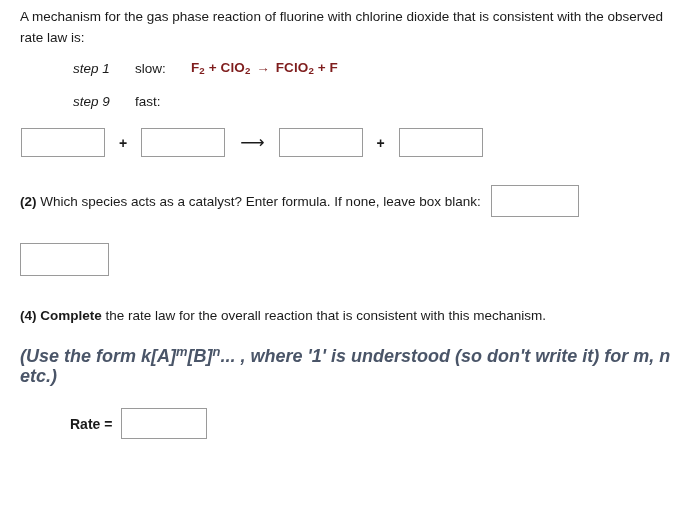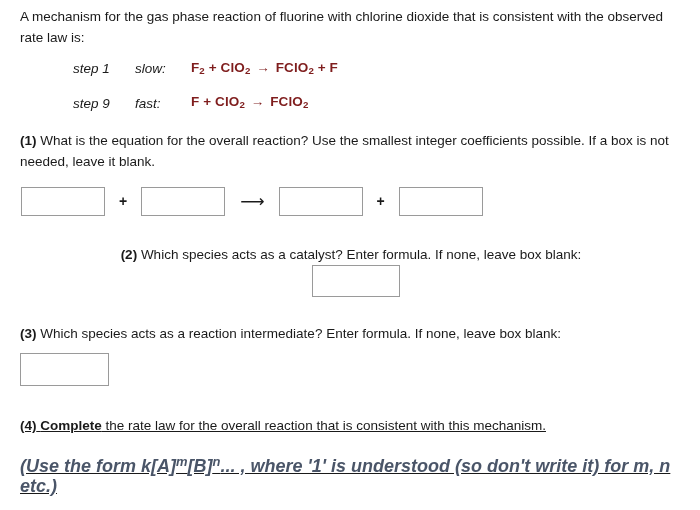--- a/index.html
+++ b/index.html
@@ -41,21 +41,20 @@
     margin-bottom: 18px;
     font-size: 13.5px;
   }
   .step-label {
     font-style: italic;
     width: 62px;
     flex: 0 0 62px;
     color: #1a1a1a;
   }
   .step-rate {
-    font-style: italic;
     width: 56px;
     flex: 0 0 56px;
     color: #1a1a1a;
   }
   .step-eq {
     font-weight: bold;
     letter-spacing: 0.1px;
     color: #7f1d1d;
   }
   .step-eq sub {
@@ -112,39 +111,38 @@
     letter-spacing: -1px;
     user-select: none;
     line-height: 1;
   }
 
   
   .q2-block {
     margin-top: 28px;
     display: flex;
     align-items: center;
-    flex-direction: column;
   }
   .q2-block .abox {
     width: 88px;
     height: 32px;
     margin-left: 10px;
   }
 
   
   .q3-block { margin-top: 26px; }
   .q3-block .abox {
     width: 89px;
     height: 33px;
     margin-top: 9px;
     display: block;
   }
 
   
-  .q4-block { margin-top: 29px; text-decoration: underline; }
+  .q4-block { margin-top: 29px; }
   .hint {
     font-size: 18px;
     font-style: italic;
     font-weight: bold;
     color: #4a5568;
     margin-top: 16px;
     line-height: 20px;
   }
   .hint sup {
     font-size: 0.72em;
@@ -178,46 +176,43 @@
 
     <div class="step-row">
       <span class="step-label">step 1</span>
       <span class="step-rate">slow:</span>
       <span class="step-eq"><span>F</span><sub>2</sub> <span>+</span> <span>ClO</span><sub>2</sub> <span class="arrow-g">→</span> <span>FClO</span><sub>2</sub> <span>+</span> <span>F</span></span>
     </div>
 
     <div class="step-row">
       <span class="step-label">step 9</span>
       <span class="step-rate">fast:</span>
-      <span class="step-eq"><span>F</span> <span>+</span> <span>ClO</span><sub>2</sub> <span class="arrow-g">→</span> <span>FClO</span><sub>2</sub></span>
     </div>
 
   </div>
 
   <div class="q1-block">
-    <p class="q q1-text"><b>(1)</b><span> What is the equation for the overall reaction? Use the smallest integer coefficients possible. If a box is not needed, leave it blank.</span></p>
 
     <div class="eqrow">
       <input class="abox" type="text" value="" style="">
       <span class="plus">+</span>
       <input class="abox" type="text" value="" style="">
       <span class="longarrow">⟶</span>
       <input class="abox" type="text" value="" style="">
       <span class="plus">+</span>
       <input class="abox" type="text" value="" style="">
     </div>
   </div>
 
   <div class="q2-block">
     <span class="q"><b>(2)</b><span> Which species acts as a catalyst? Enter formula. If none, leave box blank:</span></span>
     <input class="abox" type="text" value="" style="">
   </div>
 
   <div class="q3-block">
-    <span class="q"><b>(3)</b><span> Which species acts as a reaction intermediate? Enter formula. If none, leave box blank:</span></span>
     <input class="abox" type="text" value="" style="">
   </div>
 
   <div class="q4-block">
     <p class="q"><b>(4)</b> <b>Complete</b><span> the rate law for the overall reaction that is consistent with this mechanism.</span></p>
 
     <p class="hint"><span>(Use the form k[A]</span><sup>m</sup><span>[B]</span><sup>n</sup><span>... , where '1' is understood (so don't write it) for m, n etc.)</span></p>
 
     <div class="raterow">
       <span class="rate-label">Rate =</span>

